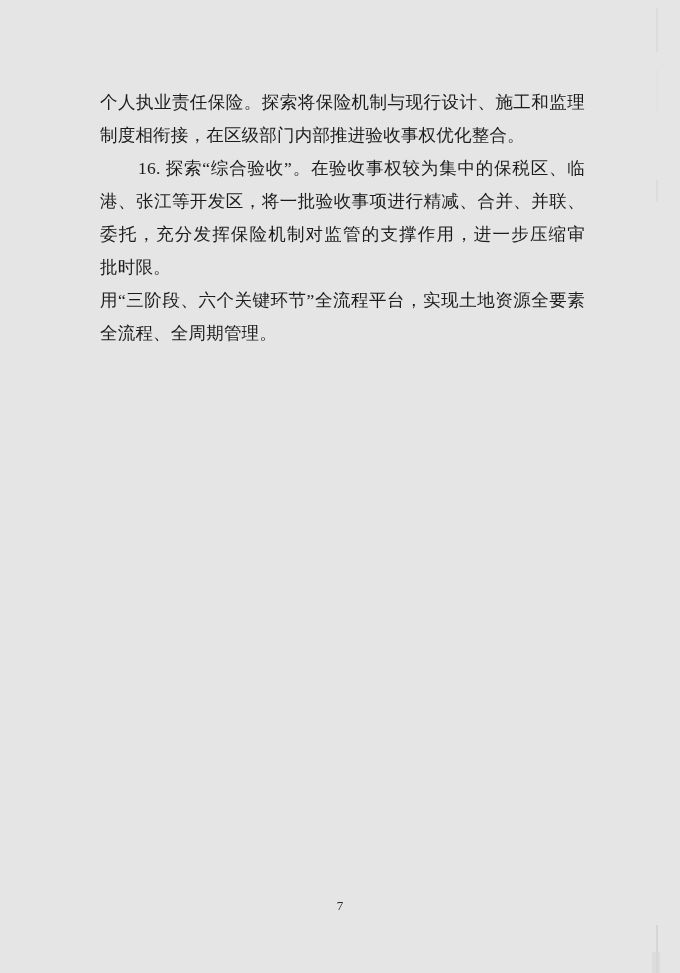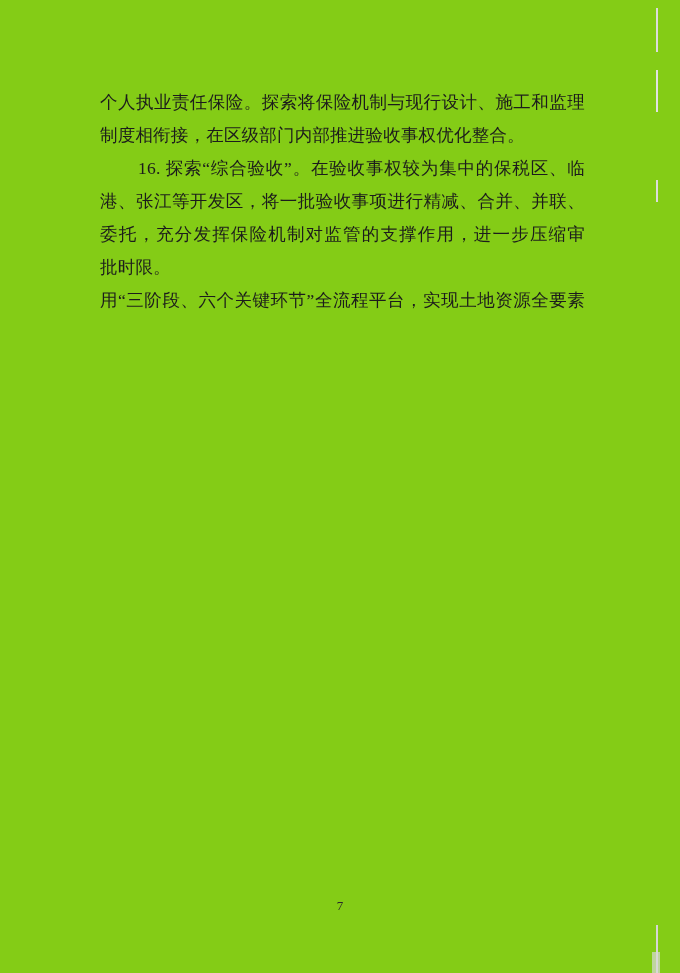--- a/index.html
+++ b/index.html
@@ -4,21 +4,21 @@
 <style>
   html, body {
     margin: 0;
     padding: 0;
     background: #ffffff;
   }
   .page {
     position: relative;
     width: 680px;
     height: 973px;
-    background: #84cc16;
+    background: #e5e5e5;
     overflow: hidden;
     font-family: "Liberation Serif", "DejaVu Serif", serif;
   }
   .text-block {
     position: absolute;
     left: 100px;
     top: 86px;
     width: 485px;
     color: #1c1c1c;
     font-size: 17.5px;
@@ -71,20 +71,21 @@
 <div class="page">
 
   <div class="text-block">
     <div class="line stretch">个人执业责任保险。探索将保险机制与现行设计、施工和监理</div>
     <div class="line">制度相衔接，在区级部门内部推进验收事权优化整合。</div>
     <div class="line stretch indent">16. 探索“综合验收”。在验收事权较为集中的保税区、临</div>
     <div class="line stretch">港、张江等开发区，将一批验收事项进行精减、合并、并联、</div>
     <div class="line stretch">委托，充分发挥保险机制对监管的支撑作用，进一步压缩审</div>
     <div class="line">批时限。</div>
     <div class="line stretch">用“三阶段、六个关键环节”全流程平台，实现土地资源全要素</div>
+    <div class="line">全流程、全周期管理。</div>
   </div>
 
   <div class="page-number">7</div>
 
   <div class="scan-artifact a1"></div>
   <div class="scan-artifact a2"></div>
   <div class="scan-artifact a3"></div>
   <div class="scan-artifact a4"></div>
   <div class="scan-smudge"></div>
 

